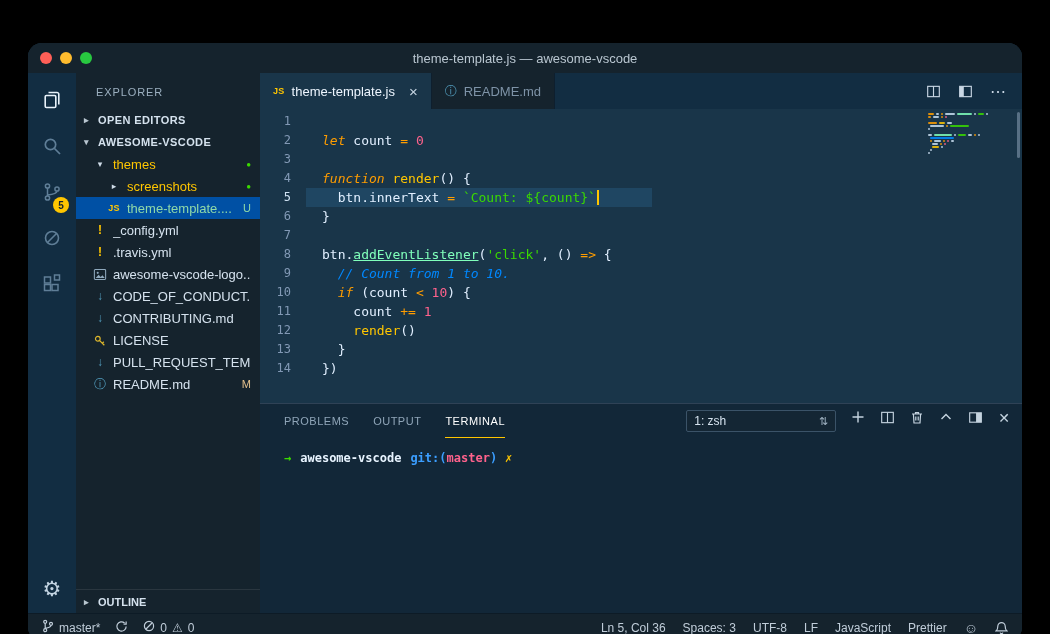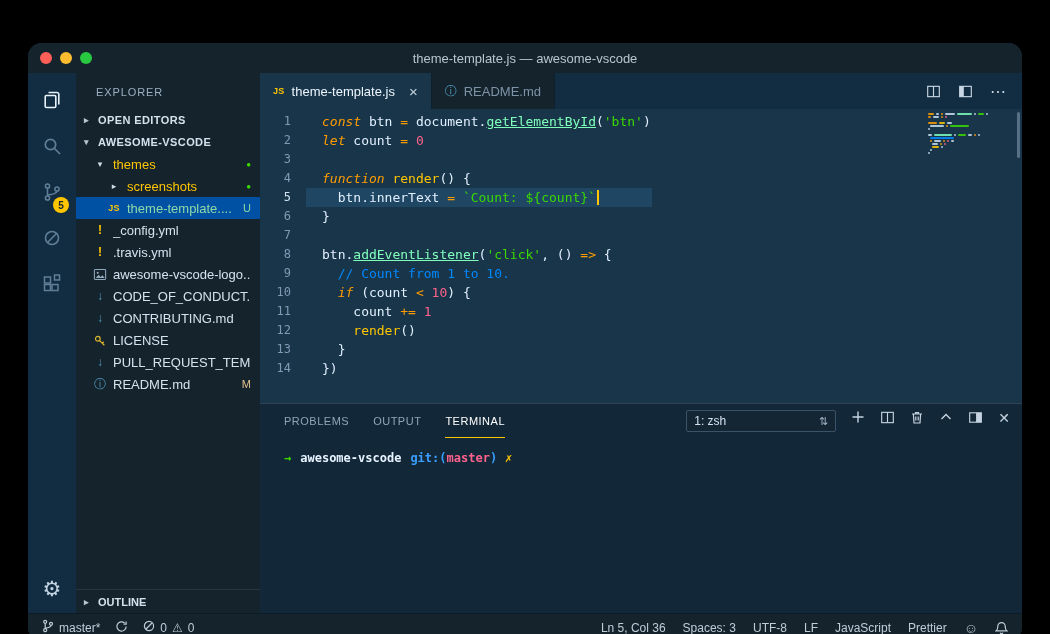--- a/index.html
+++ b/index.html
@@ -68,21 +68,21 @@
   .gutter { width:46px; flex:0 0 auto; text-align:right; padding-right:15px; color:#8299b5; font-size:12px; z-index:1; }
   .code-line.current .gutter { color:#cfe2f2; }
   .line-highlight { position:absolute; left:46px; top:0; height:19px; width:346px; background:#1f4662; z-index:0; }
   .line-text { white-space:pre; color:#e1efff; position:relative; z-index:1; padding-left:16px; }
   .tok-kw { color:#ff9d00; font-style:italic; }
   .tok-op { color:#ff9d00; }
   .tok-fn { color:#ffc600; }
   .tok-sup { color:#80ffbb; text-decoration:underline; }
   .tok-str { color:#3ad900; }
   .tok-num { color:#ff628c; }
-  .tok-cmt { color:#0088ff; }
+  .tok-cmt { color:#0088ff; font-style:italic; }
   .tok-pln { color:#e1efff; }
   .cursor { display:inline-block; width:2px; height:15px; background:#ffc600; vertical-align:-3px; margin-left:1px; }
 
   .minimap { position:absolute; top:4px; right:16px; width:78px; z-index:2; }
   .mm-row { height:2px; margin-bottom:1px; display:flex; gap:2px; }
   .mm-seg { height:2px; border-radius:1px; opacity:.85; }
   .scroll-thumb { position:absolute; top:3px; right:2px; width:3px; height:46px; background:rgba(220,235,255,.33); border-radius:2px; z-index:3; cursor:pointer; }
 
   
   .panel { height:210px; flex:0 0 auto; background:#122738; border-top:1px solid #2f4256; display:flex; flex-direction:column; }
@@ -300,21 +300,20 @@
                 </svg>
             </span>
             <span class="ellipsis">⋯</span>
           </div>
         </div>
 
         <div class="editor-body">
           <div id="code">
               <div class="code-line">
                 <span class="gutter">1</span>
-                <span class="line-text"><span class="tok-kw">const</span><span class="tok-pln"> btn </span><span class="tok-op">=</span><span class="tok-pln"> document.</span><span class="tok-sup">getElementById</span><span class="tok-pln">(</span><span class="tok-str">'btn'</span><span class="tok-pln">)</span></span>
               </div>
               <div class="code-line">
                 <span class="gutter">2</span>
                 <span class="line-text"><span class="tok-kw">let</span><span class="tok-pln"> count </span><span class="tok-op">=</span><span class="tok-pln"> </span><span class="tok-num">0</span></span>
               </div>
               <div class="code-line">
                 <span class="gutter">3</span>
                 <span class="line-text"></span>
               </div>
               <div class="code-line">

